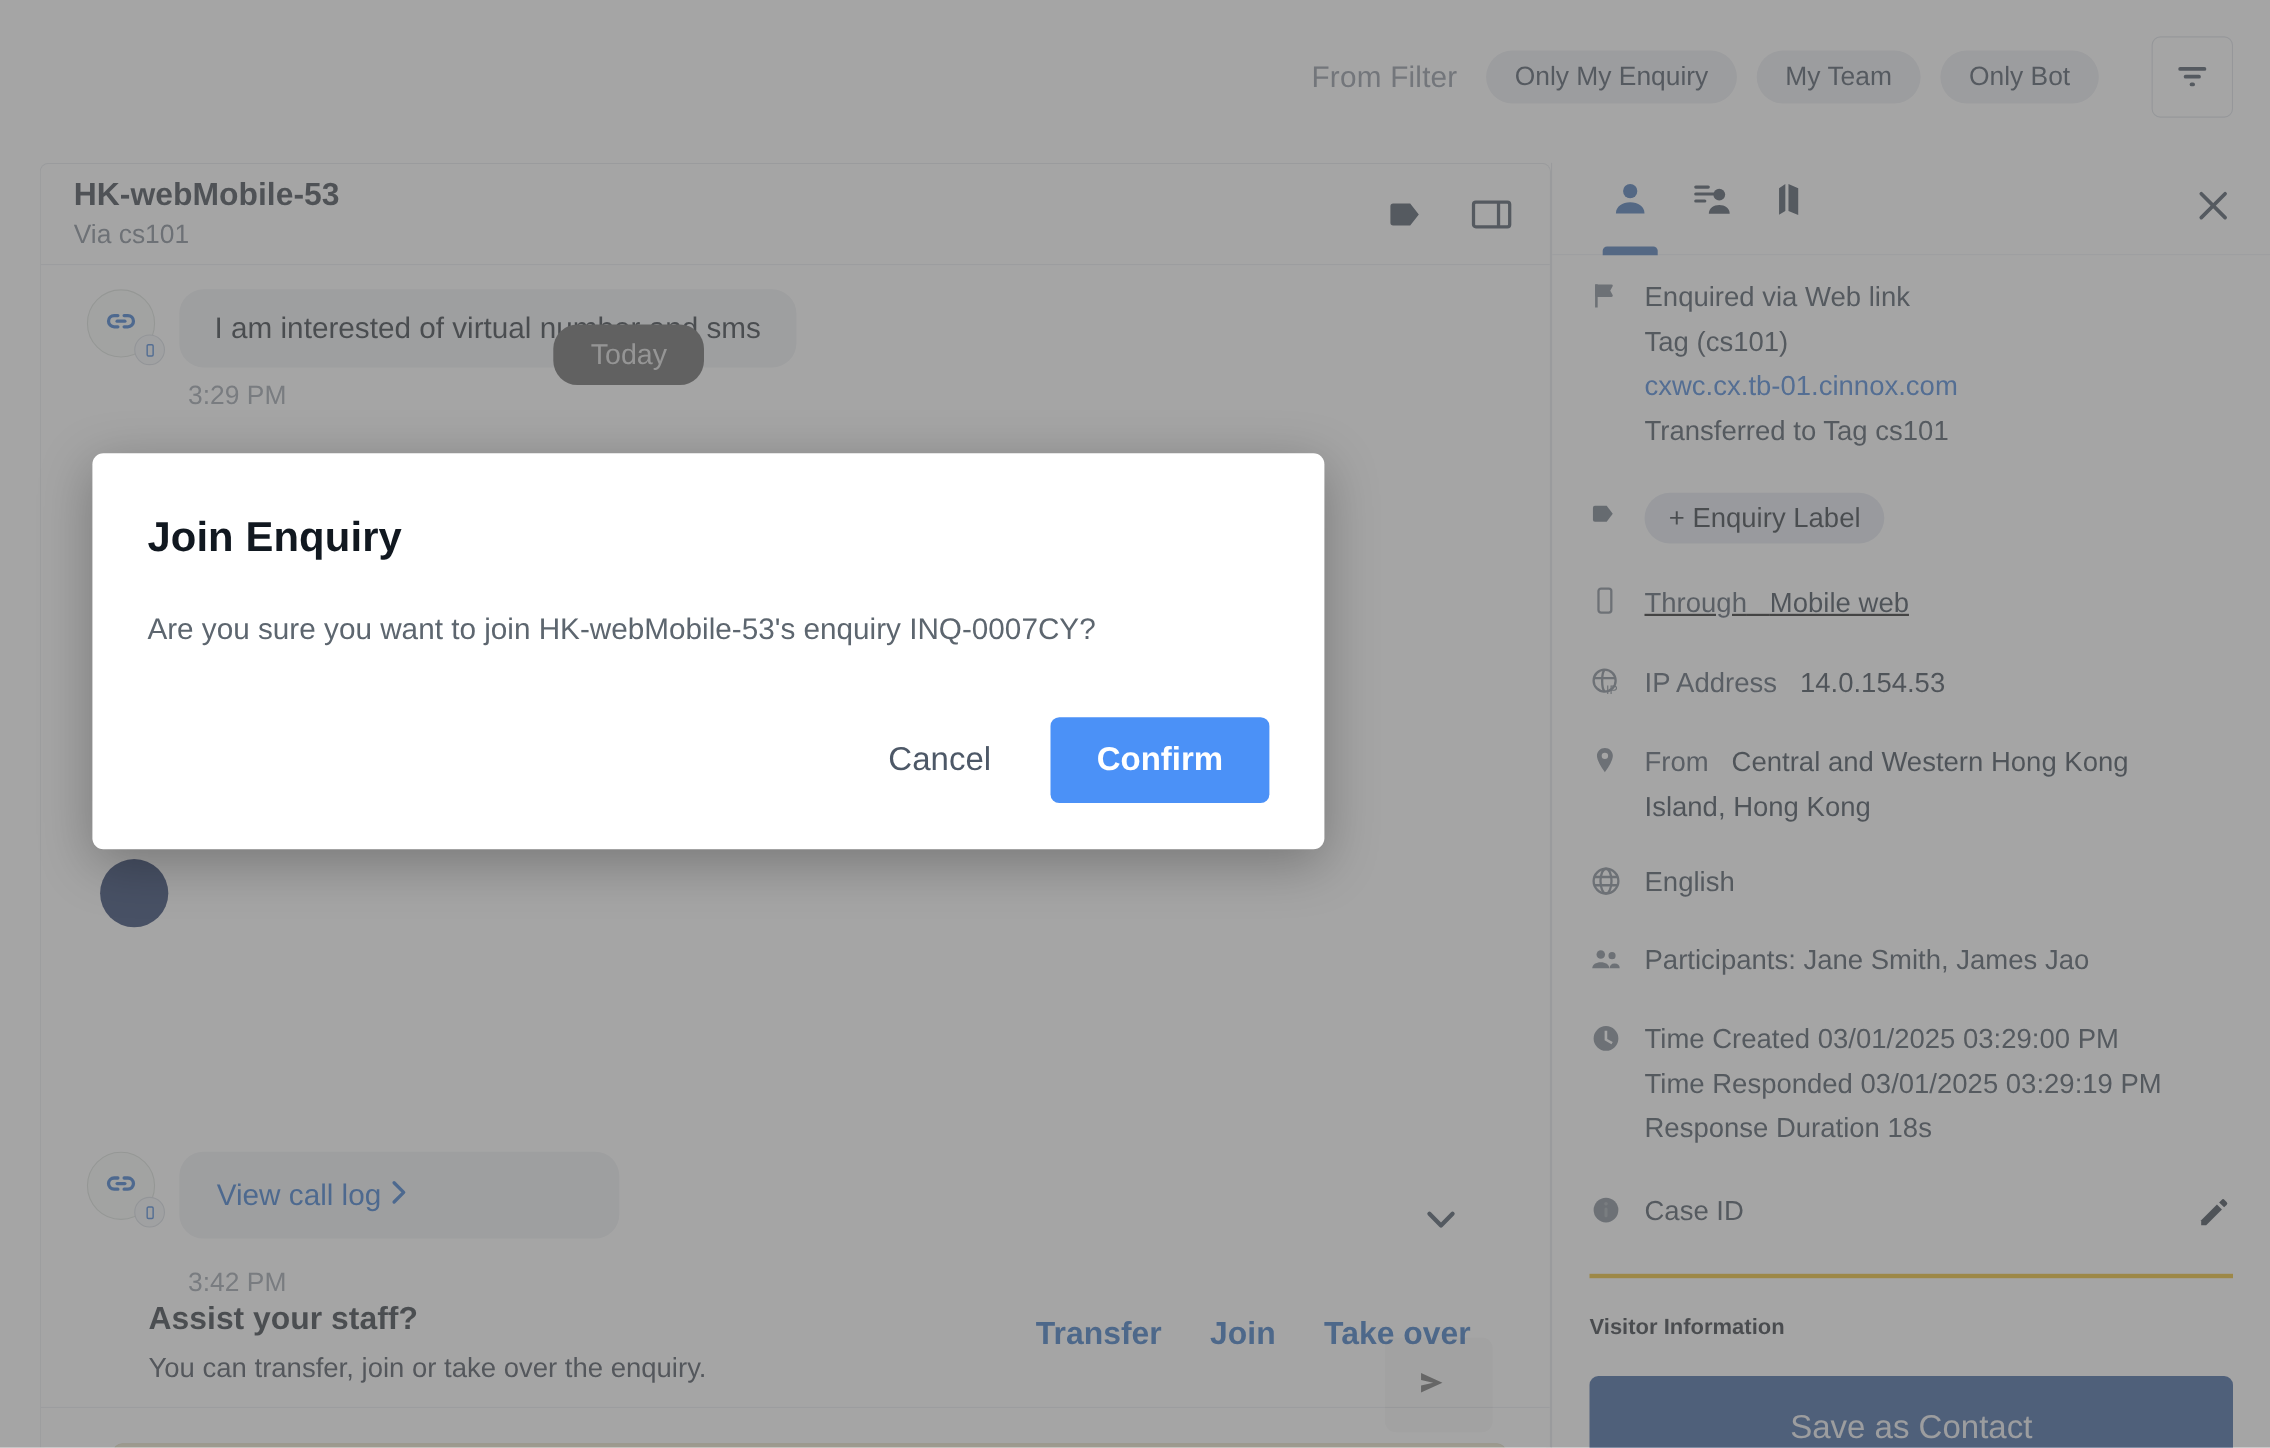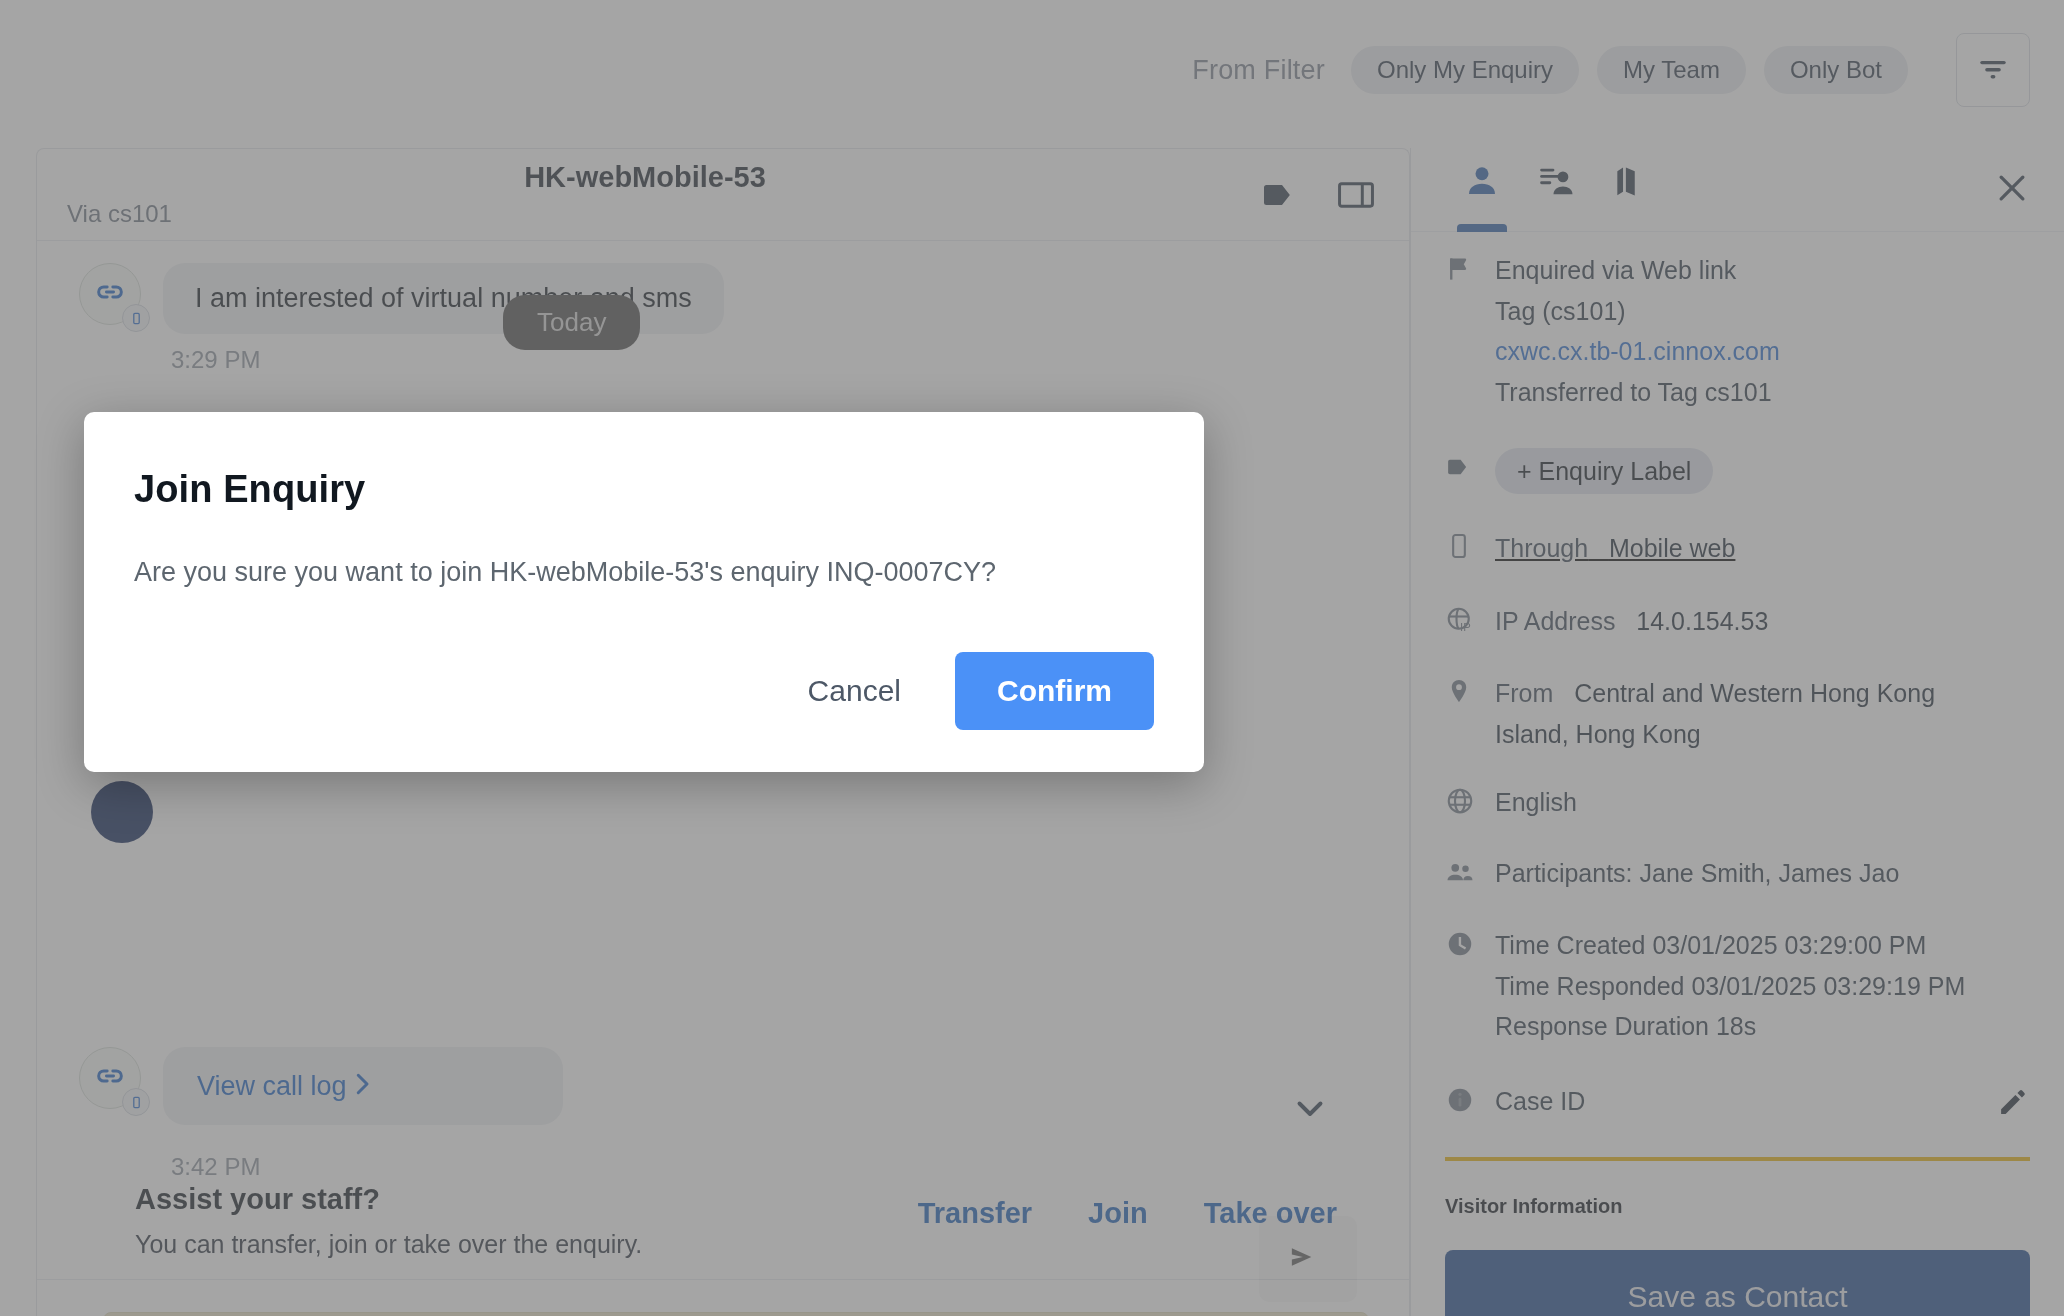--- a/index.html
+++ b/index.html
@@ -54,21 +54,21 @@
     border-radius: 8px 8px 0 0;
     background: #fff; position: relative; display: flex; flex-direction: column;
     overflow: hidden;
   }
   .chat-header {
     height: 92px; border-bottom: 1px solid #e6e9ee;
     display: flex; align-items: center; padding: 0 32px 0 30px;
     flex-shrink: 0;
   }
   .chat-title-wrap { flex: 1; }
-  .chat-title { font-size: 29px; font-weight: 700; color: #1d2630; line-height: 1.15; text-align: center; }
+  .chat-title { font-size: 29px; font-weight: 700; color: #1d2630; line-height: 1.15; }
   .chat-sub { font-size: 24px; color: #6d7683; margin-top: 6px; }
   .hdr-icon { margin-left: 36px; display: flex; align-items: center; }
 
   .chat-body { position: relative; flex: 1; overflow: hidden; }
 
   .msg-row { display: flex; align-items: flex-start; padding: 22px 30px 0 42px; position: relative; }
   .avatar-link {
     width: 62px; height: 62px; border-radius: 50%;
     border: 1px solid #d5dbd6; background: #f7faf7;
     display: flex; align-items: center; justify-content: center;
@@ -118,21 +118,21 @@
     display: flex; align-items: center; justify-content: center;
   }
 
   .assist-block {
     position: absolute; left: 0; right: 0; top: 942px;
     padding: 0 72px 0 98px; display: flex; align-items: flex-start;
   }
   .assist-left { flex: 1; }
   .assist-title { font-size: 29px; font-weight: 700; color: #131b24; }
   .assist-desc { font-size: 25px; color: #2b3440; margin-top: 14px; }
-  .assist-actions { display: flex; align-items: flex-end; gap: 56px; padding-top: 14px; margin-left: 36px; }
+  .assist-actions { display: flex; align-items: flex-end; gap: 44px; padding-top: 14px; margin-left: 36px; }
   .assist-link { font-size: 29px; color: #1a5fb8; font-weight: 600; }
 
   .composer-wrap {
     position: absolute; left: 0; right: 0; bottom: 0; top: 1038px;
     border-top: 1px solid #e6e9ee; padding: 32px 40px 0 66px;
   }
   .note-box {
     height: 122px; background: #e9e3c4; border: 1px solid #ddd7b8;
     border-radius: 8px; padding: 28px 30px;
     font-size: 28px; color: #8b8b7e;

